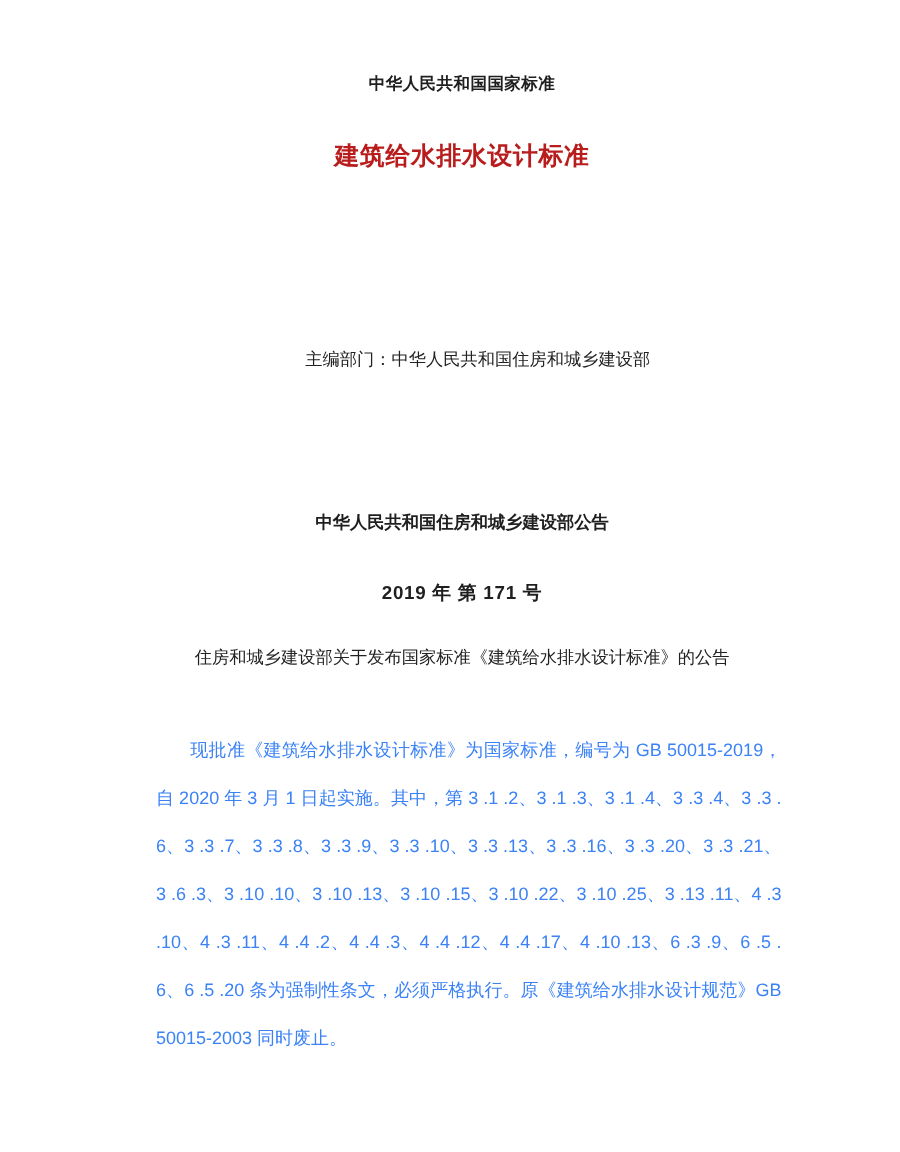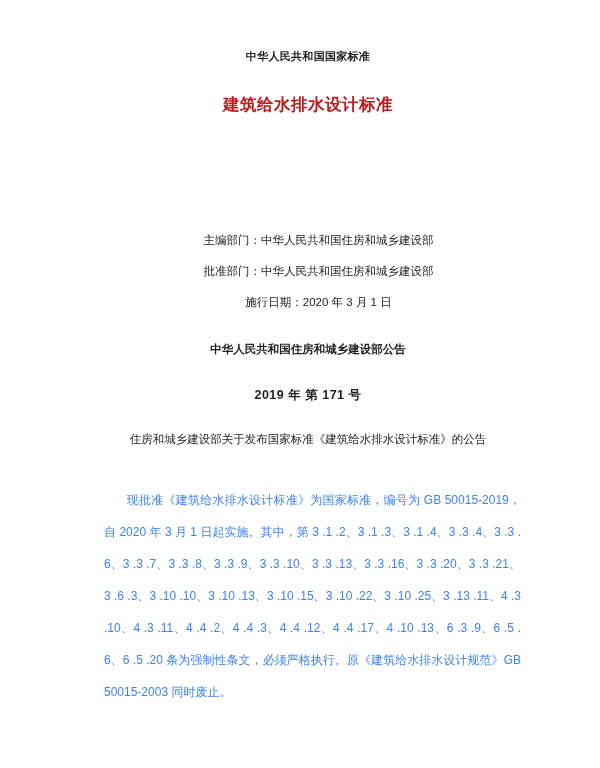--- a/index.html
+++ b/index.html
@@ -99,23 +99,21 @@
 <div class="page">
 
   <div class="line kicker">中华人民共和国国家标准</div>
 
   <div class="line title">建筑给水排水设计标准</div>
 
 
 
   <div class="line dept1">主编部门：中华人民共和国住房和城乡建设部</div>
 
-  <div class="line dept2">批准部门：中华人民共和国住房和城乡建设部</div>
 
-  <div class="line edate">施行日期：2020 年 3 月 1 日</div>
 
   <div class="line ann-title">中华人民共和国住房和城乡建设部公告</div>
 
   <div class="line ann-no">2019 年 第 171 号</div>
 
   <div class="line ann-subject">住房和城乡建设部关于发布国家标准《建筑给水排水设计标准》的公告</div>
 
   <p class="body-text">现批准《建筑给水排水设计标准》为国家标准，编号为 GB 50015-2019，自 2020 年 3 月 1 日起实施。其中，第 3 .1 .2、3 .1 .3、3 .1 .4、3 .3 .4、3 .3 .6、3 .3 .7、3 .3 .8、3 .3 .9、3 .3 .10、3 .3 .13、3 .3 .16、3 .3 .20、3 .3 .21、3 .6 .3、3 .10 .10、3 .10 .13、3 .10 .15、3 .10 .22、3 .10 .25、3 .13 .11、4 .3 .10、4 .3 .11、4 .4 .2、4 .4 .3、4 .4 .12、4 .4 .17、4 .10 .13、6 .3 .9、6 .5 .6、6 .5 .20 条为强制性条文，必须严格执行。原《建筑给水排水设计规范》GB 50015-2003 同时废止。</p>
 
 </div>

